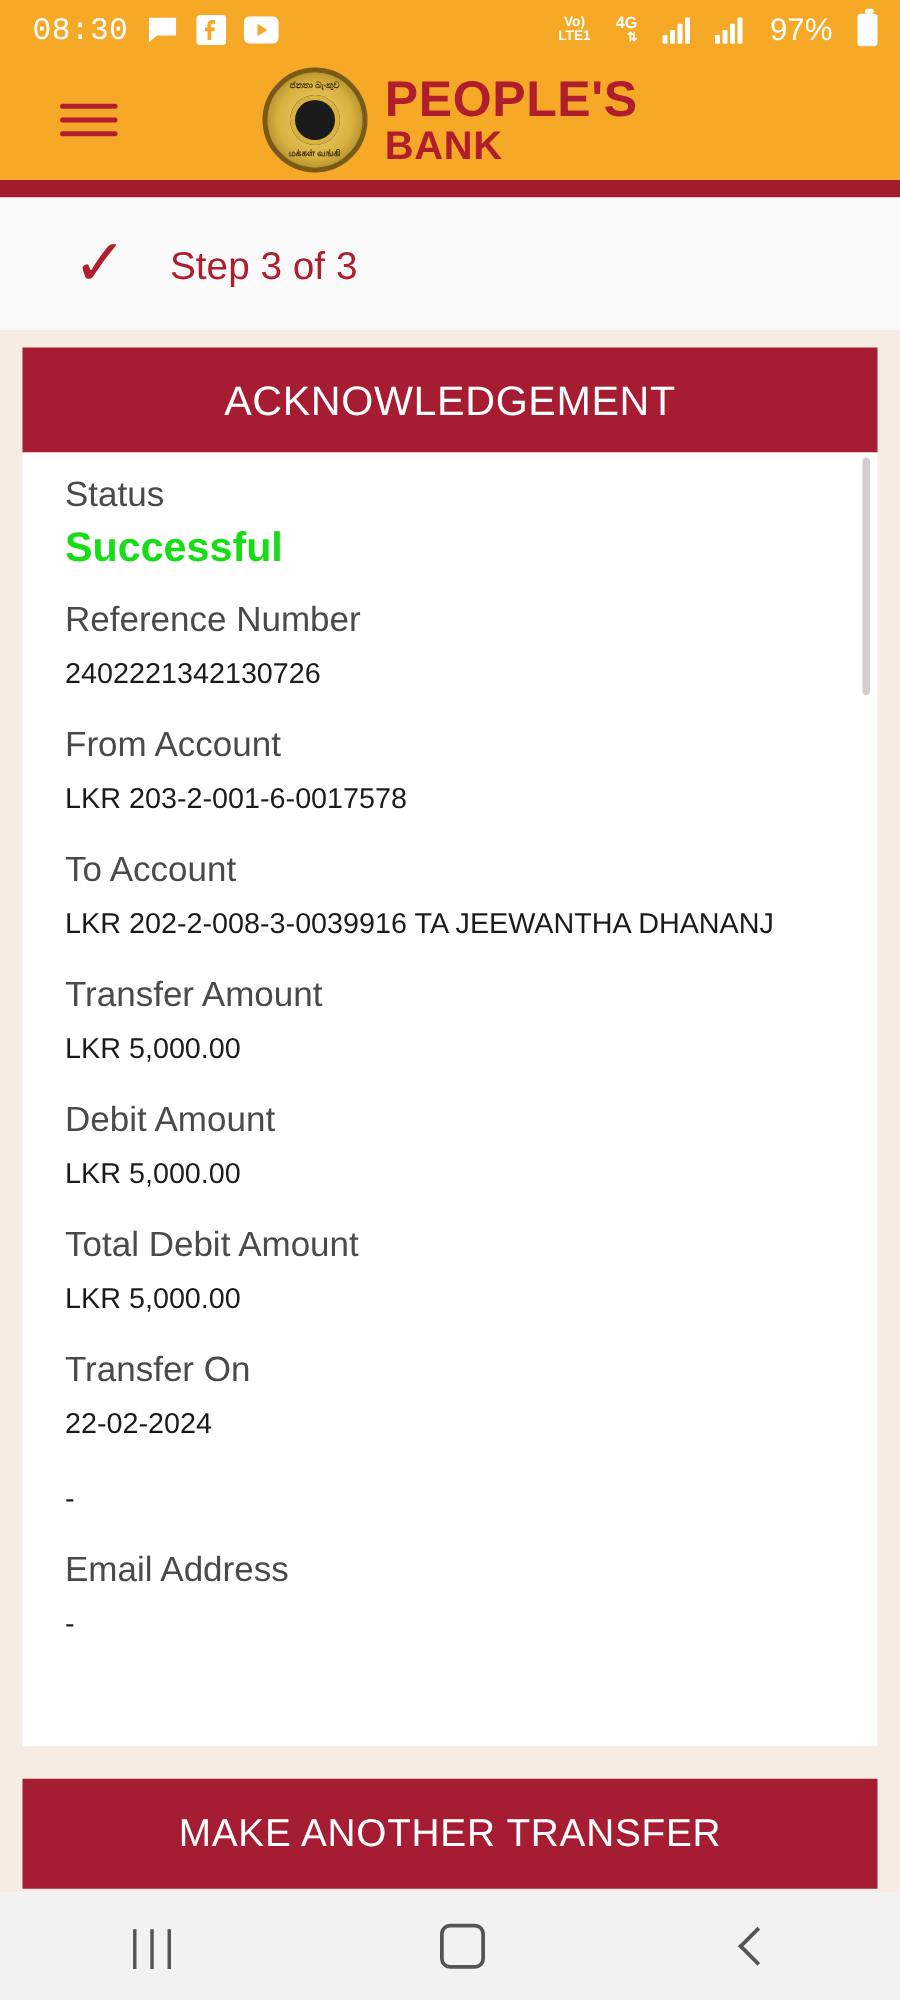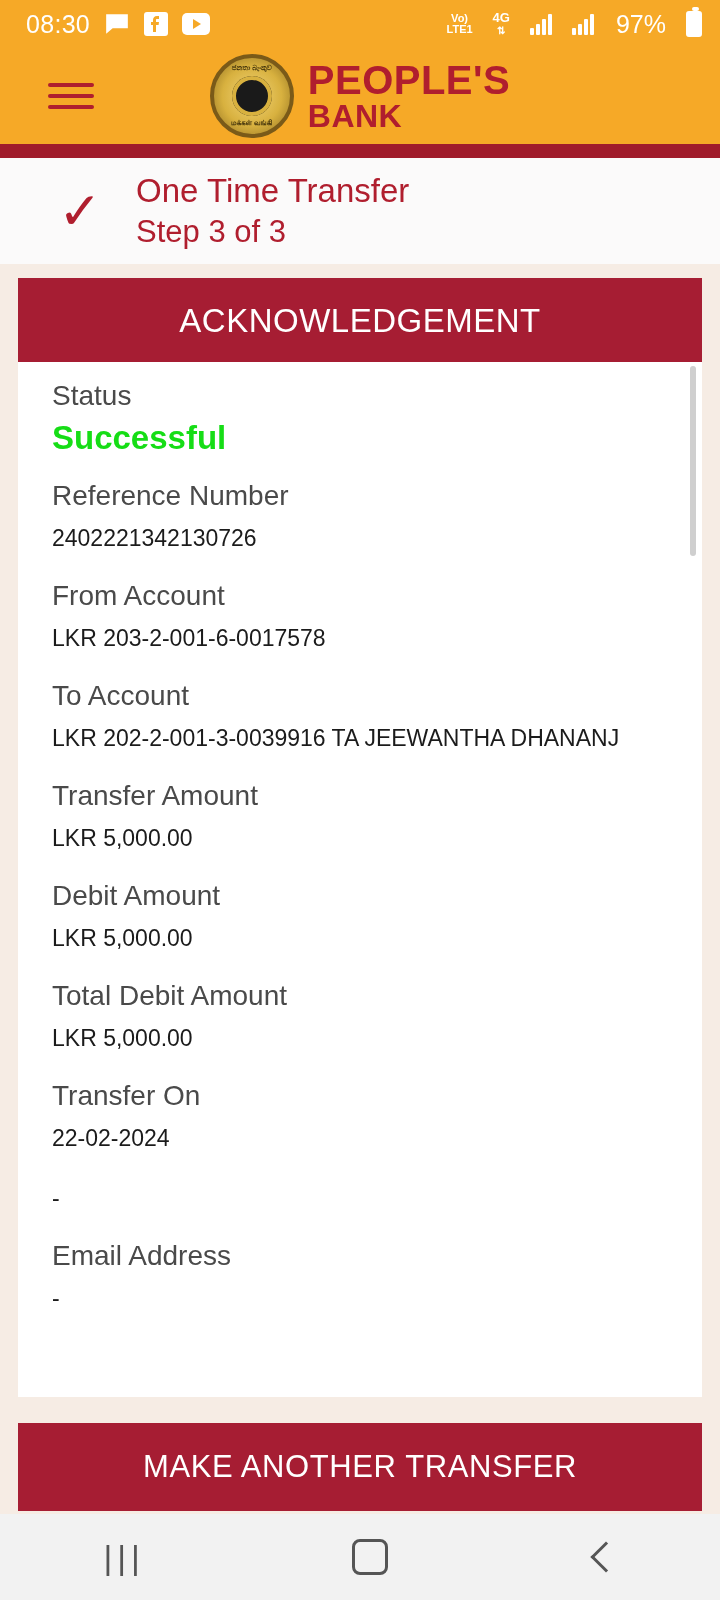--- a/index.html
+++ b/index.html
@@ -11,25 +11,25 @@
   }
   .phone { position: relative; width: 720px; height: 1600px; display: flex; flex-direction: column; }
 
   
   .statusbar {
     height: 48px; background: #f6a927; color: #ffffff;
     display: flex; align-items: center; justify-content: space-between;
     padding: 0 18px 0 26px; flex: 0 0 48px;
   }
   .sb-left { display: flex; align-items: center; gap: 14px; }
-  .sb-clock { font-size: 25px; letter-spacing: .3px; }
+  .sb-clock { font-size: 25px; letter-spacing: .3px; font-family: Liberation Mono, monospace; }
   .sb-icon { display: inline-flex; align-items: center; justify-content: center; }
   .sb-right { display: flex; align-items: center; gap: 20px; }
   .volte { font-size: 11px; line-height: 11px; text-align: center; font-weight: bold; }
-  .net4g { font-size: 13px; line-height: 13px; font-weight: bold; text-align:center;}
+  .net4g { font-size: 13px; line-height: 13px; font-weight: bold; text-align:right;}
   .battery-text { font-size: 25px; margin-left: 2px; }
   .bat-shape { width: 16px; height: 26px; border: 3px solid #fff; border-radius: 3px; position: relative; background: #fff; }
   .bat-shape:before { content:""; position:absolute; top:-7px; left:3px; width:7px; height:4px; background:#fff; border-radius:2px; }
 
   .bars { display:flex; align-items:flex-end; gap:2px; height:22px; }
   .bars i { display:block; width:4px; background:#fff; border-radius:1px; }
   .bars i:nth-child(1){height:7px} .bars i:nth-child(2){height:11px}
   .bars i:nth-child(3){height:16px} .bars i:nth-child(4){height:21px}
 
   
@@ -172,21 +172,20 @@
         <div class="w1">PEOPLE'S</div>
         <div class="w2">BANK</div>
       </div>
     </div>
   </div>
   <div class="redline"></div>
 
   <div class="stephead">
     <div class="tick">✓</div>
     <div class="step-text">
-      <div class="step-title">One Time Transfer</div>
       <div class="step-sub">Step 3 of 3</div>
     </div>
   </div>
 
   <div class="body-area">
     <div class="ack-bar">ACKNOWLEDGEMENT</div>
 
     <div class="card">
       <div class="scroll-thumb"></div>
       <div id="fields" class="clip-top">
@@ -197,21 +196,21 @@
           <div class="row">
             <div class="lbl">Reference Number</div>
             <div class="val">2402221342130726</div>
           </div>
           <div class="row">
             <div class="lbl">From Account</div>
             <div class="val">LKR 203-2-001-6-0017578</div>
           </div>
           <div class="row">
             <div class="lbl">To Account</div>
-            <div class="val">LKR 202-2-001-3-0039916 TA JEEWANTHA DHANANJ</div>
+            <div class="val">LKR 202-2-008-3-0039916 TA JEEWANTHA DHANANJ</div>
           </div>
           <div class="row">
             <div class="lbl">Transfer Amount</div>
             <div class="val">LKR 5,000.00</div>
           </div>
           <div class="row">
             <div class="lbl">Debit Amount</div>
             <div class="val">LKR 5,000.00</div>
           </div>
           <div class="row">

